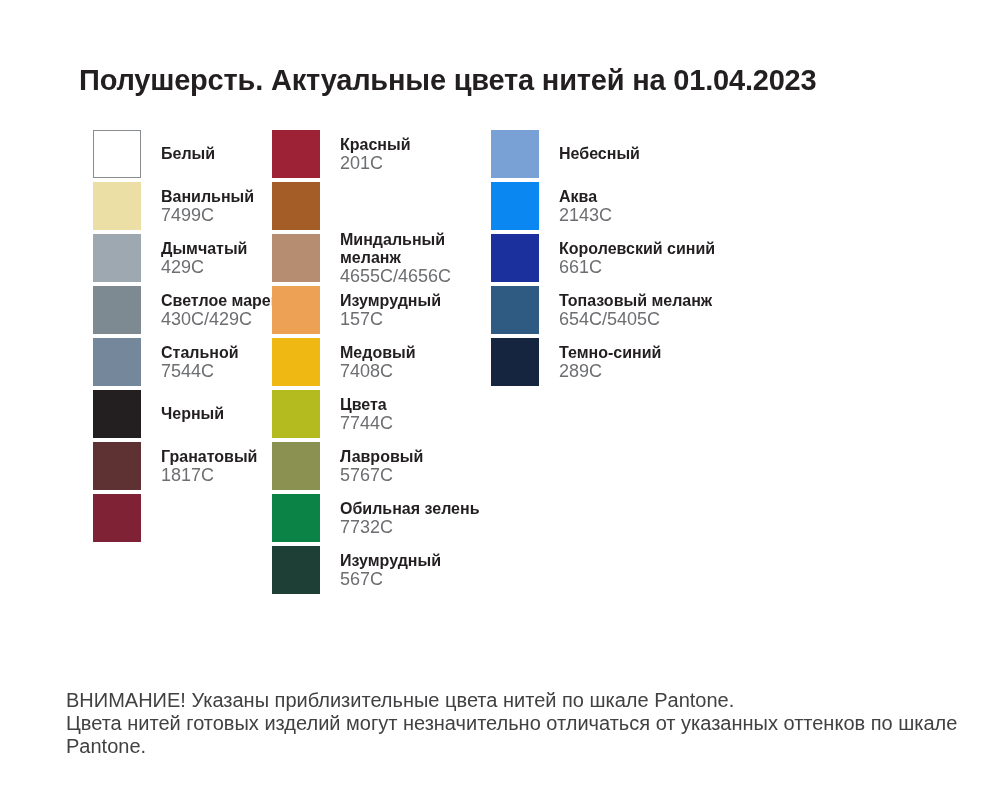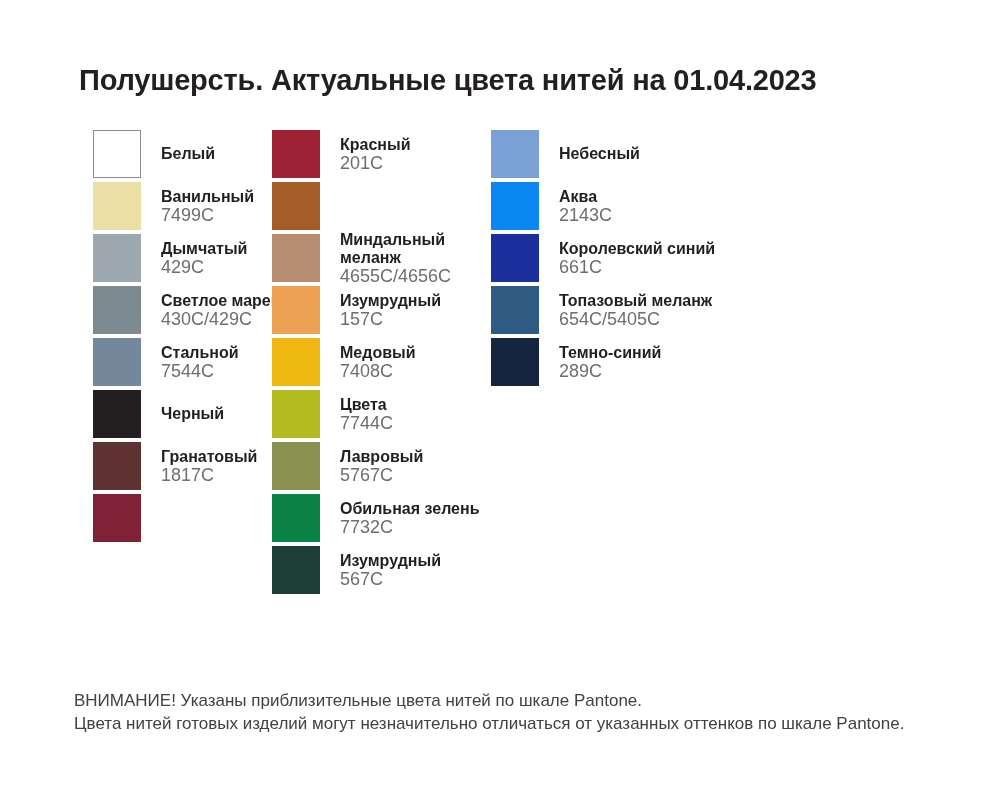--- a/index.html
+++ b/index.html
@@ -30,22 +30,22 @@
   #col0 .color-label{width:160px;}
   #col1 .color-label{width:142px;}
   #col2 .color-label{width:220px;}
   .color-name{
     font-size:16px;font-weight:bold;color:#231f20;
   }
   .color-code{
     font-size:18px;font-weight:normal;color:#6d6e71;
   }
   .disclaimer{
-    position:absolute;left:74px;top:689px;
-    font-size:17px;line-height:23px;color:#414042;
+    position:absolute;left:66px;top:689px;
+    font-size:20px;line-height:23px;color:#414042;
   }
 </style>
 </head>
 <body>
 
 <h1 class="page-title">Полушерсть. Актуальные цвета нитей на 01.04.2023</h1>
 
 <div class="palette-column" id="col0">
   <div class="color-row">
     <div class="color-swatch bordered" style="background: rgb(255, 255, 255);"></div>

